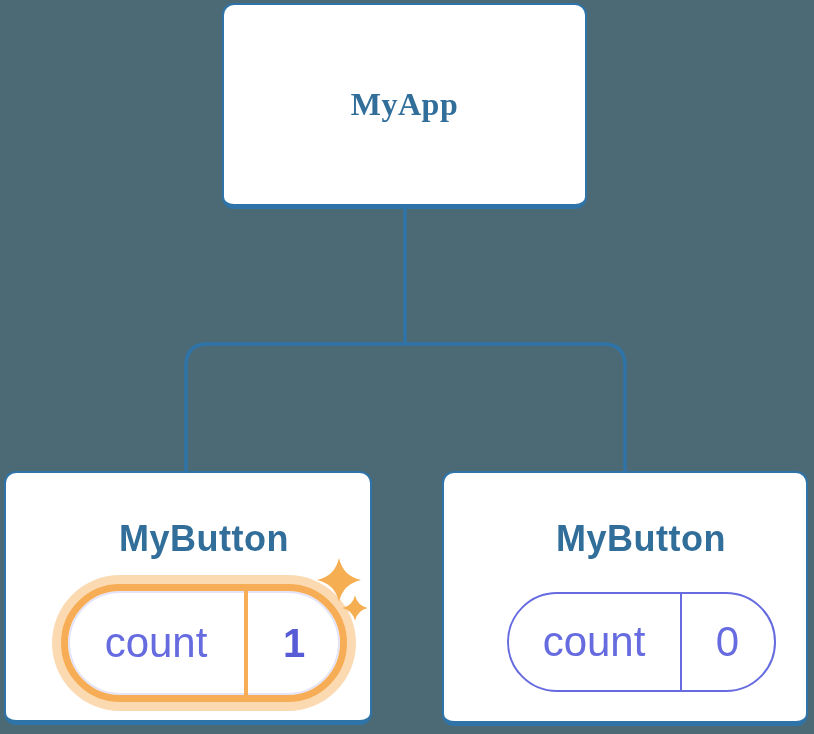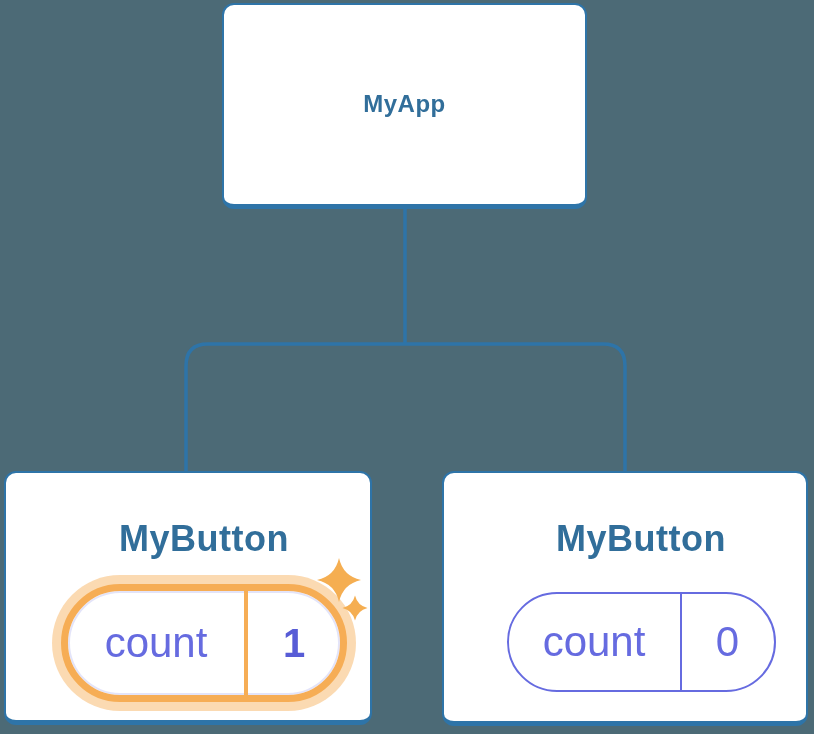--- a/index.html
+++ b/index.html
@@ -57,21 +57,21 @@
   .card-right { left: 442px; top: 471px; width: 366px; height: 255px; }
 
   .card-title {
     font-size: 36px;
     font-weight: 600;
     line-height: 1.2;
     color: var(--title);
     letter-spacing: 0.5px;
     white-space: nowrap;
   }
-  .card-root .card-title { font-size: 24px; }
+  .card-root .card-title { font-size: 32px; font-family: Liberation Serif, serif; }
 
   .pill {
     display: flex;
     align-items: stretch;
     background: #fff;
     border-radius: 999px;
     overflow: hidden;
     text-align: right;
   }
   .pill-updated {

